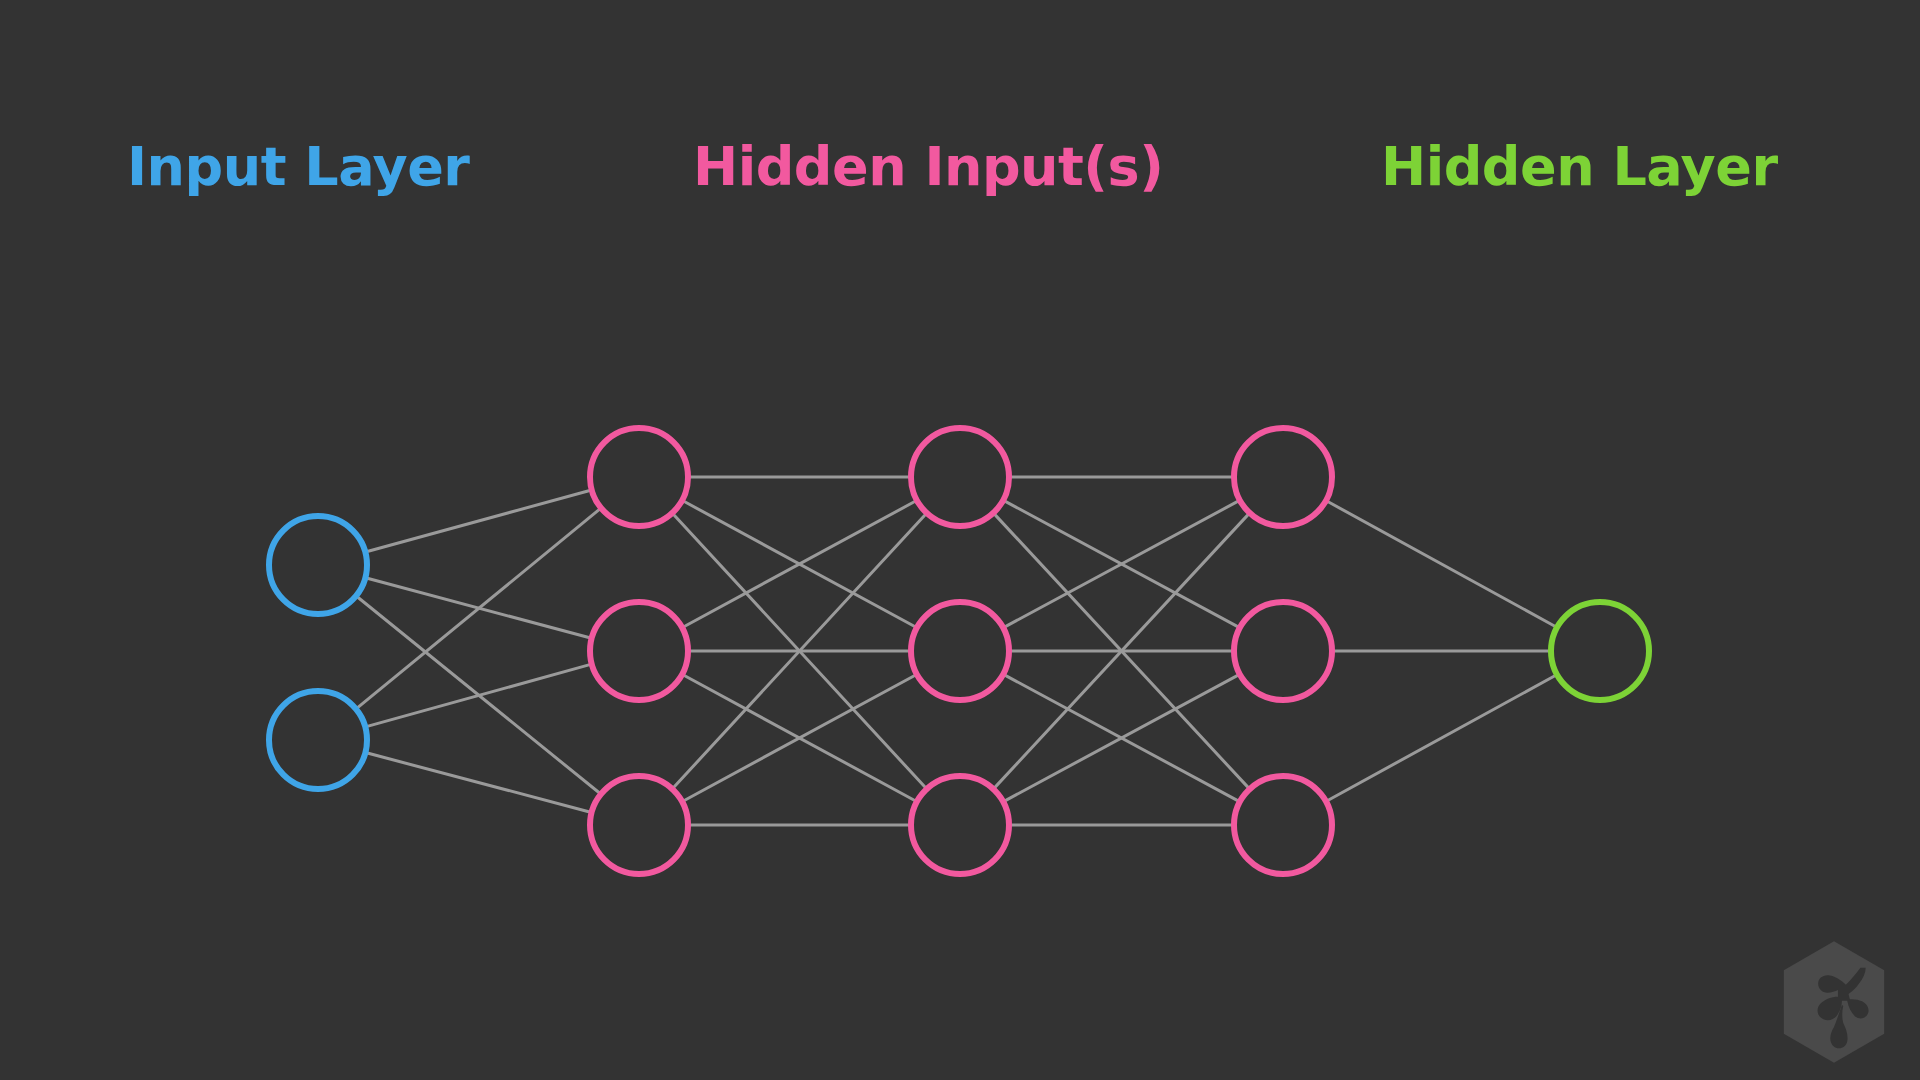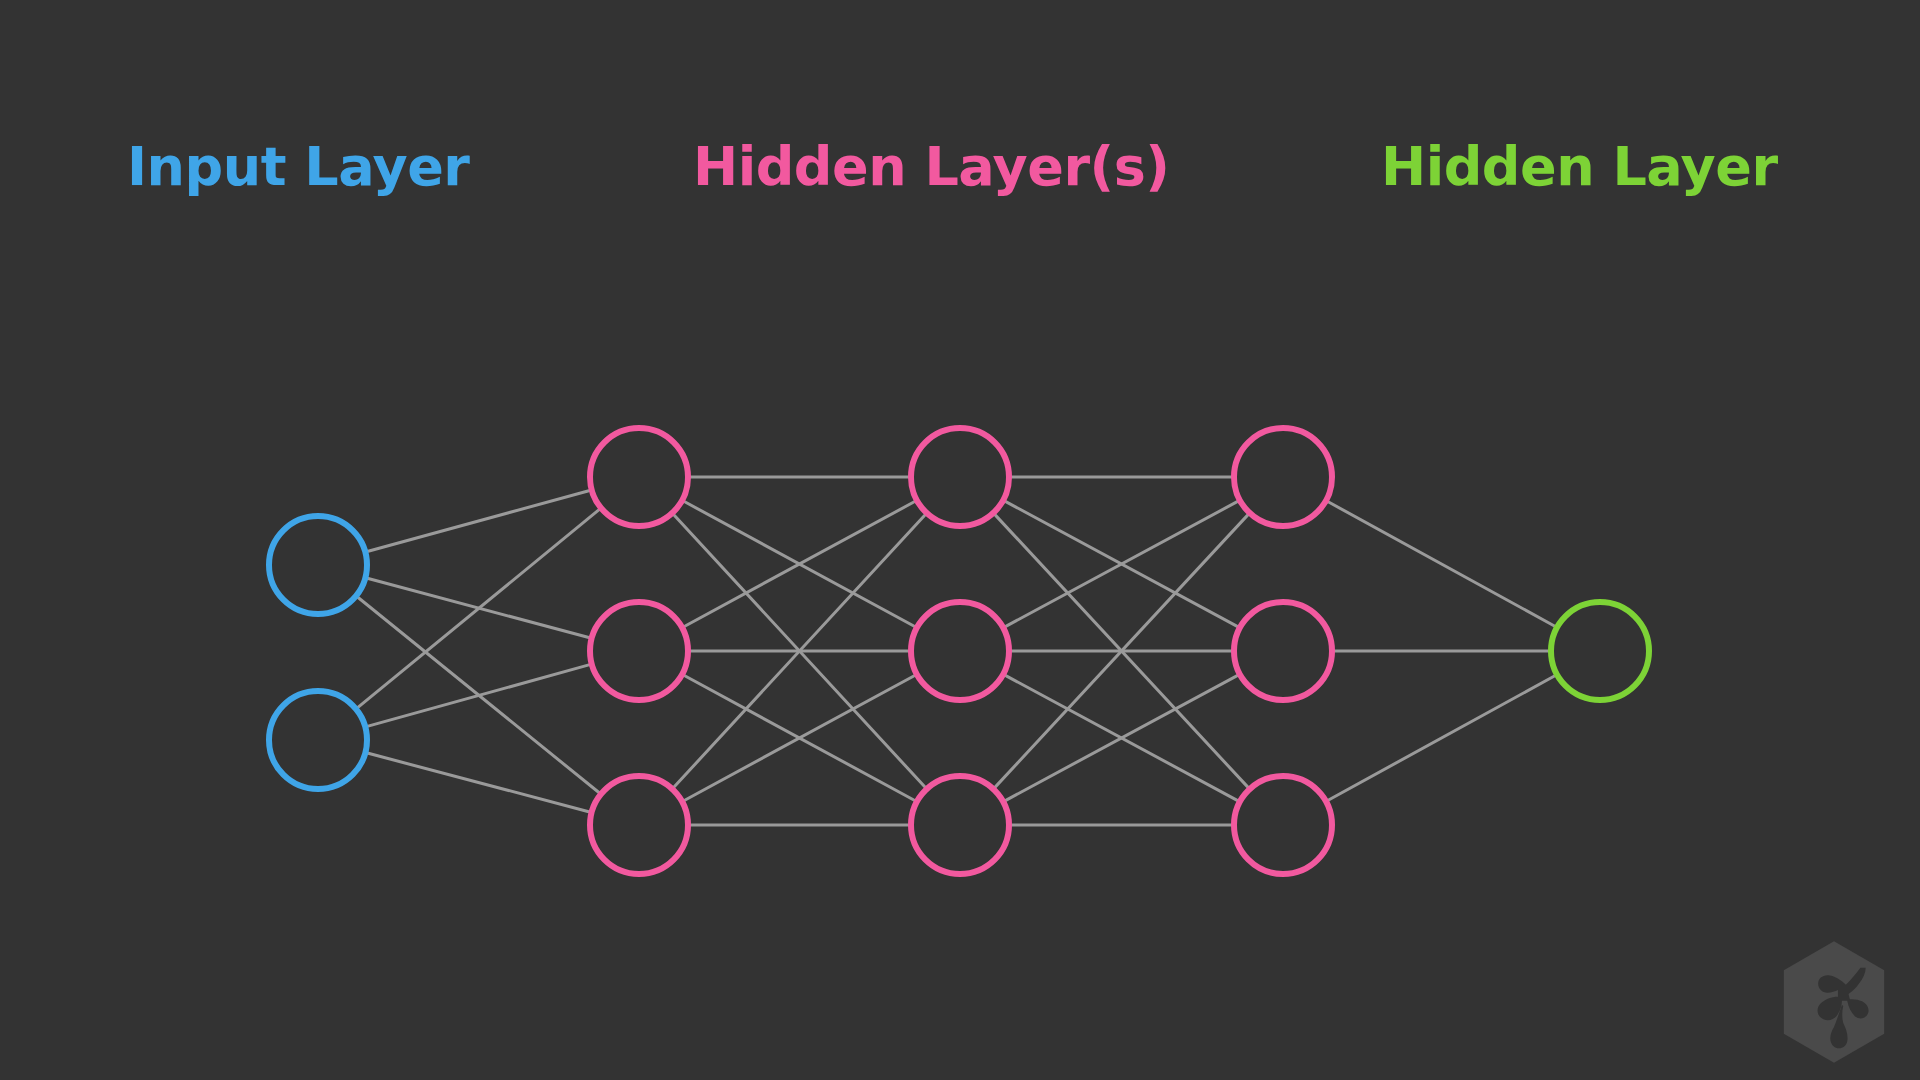--- a/index.html
+++ b/index.html
@@ -96,21 +96,21 @@
         <circle cx="960" cy="825" r="49" fill="none" stroke="#F2599F" stroke-width="6"></circle>
         <circle cx="1283" cy="477" r="49" fill="none" stroke="#F2599F" stroke-width="6"></circle>
         <circle cx="1283" cy="651" r="49" fill="none" stroke="#F2599F" stroke-width="6"></circle>
         <circle cx="1283" cy="825" r="49" fill="none" stroke="#F2599F" stroke-width="6"></circle>
         <circle cx="1600" cy="651" r="49" fill="none" stroke="#7DD336" stroke-width="6"></circle>
       </g>
   </svg>
 
   <div class="layer-label" id="label-input">Input Layer</div>
 
-  <div class="layer-label" id="label-hidden">Hidden Layer(s)</div>
+  <div class="layer-label" id="label-hidden">Hidden Input(s)</div>
 
   <div class="layer-label" id="label-output">Hidden Layer</div>
 
   <svg id="watermark" viewBox="0 0 100 100" xmlns="http://www.w3.org/2000/svg">
     <path id="wm-hex" d="M50 4 L88 26 L88 74 L50 96 L12 74 L12 26 Z" fill="#4A4A4A"></path>
     <path id="wm-mark" fill="#333333" d="M70 24
              C 67 28, 63 33, 59 37
              C 56 34, 52 31, 47 30
              C 42 29, 38 32, 38 36
              C 38 40, 41 43, 45 43

